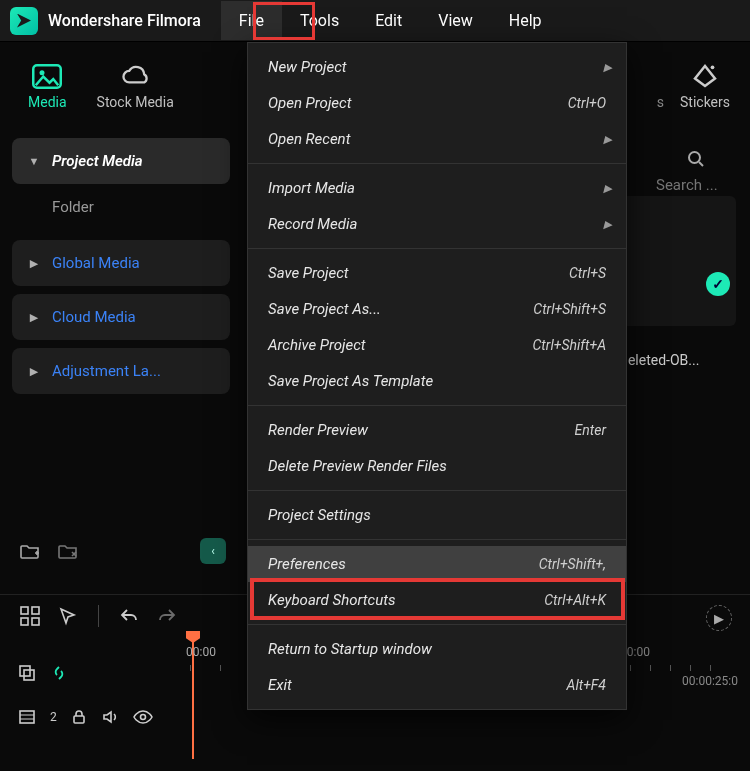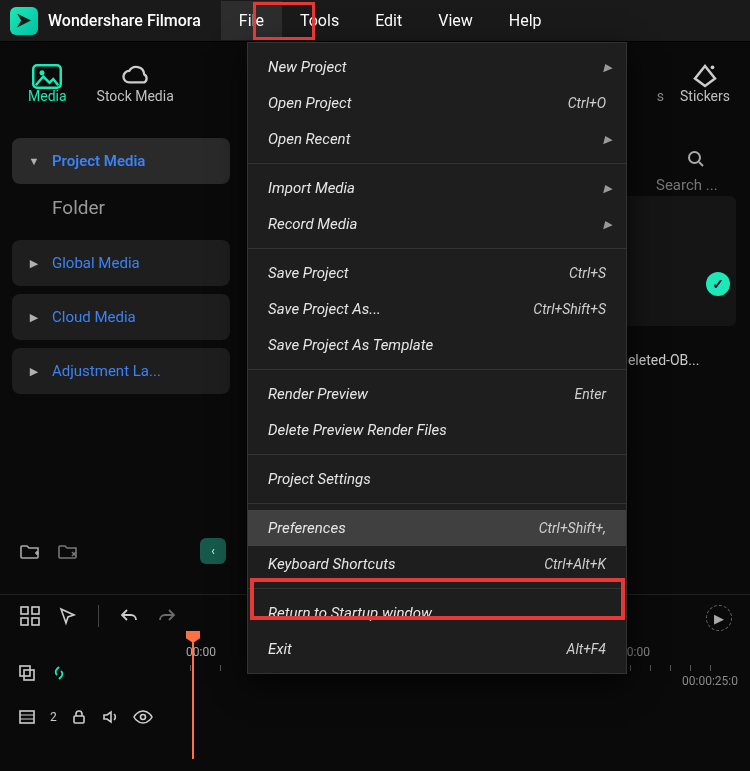--- a/index.html
+++ b/index.html
@@ -6,32 +6,32 @@
   body { background: #0a0a0a; width: 750px; height: 771px; overflow: hidden; position: relative; color: #e0e0e0; }
   .titlebar { height: 42px; display: flex; align-items: center; background: #1a1a1a; border-bottom: 1px solid #000; }
   .logo { width: 28px; height: 28px; margin: 0 10px; background: linear-gradient(135deg,#1de9b6,#00bfa5); border-radius: 6px; position: relative; }
   .logo::before { content:""; position:absolute; left:7px; top:7px; width:14px; height:14px; background:#1a1a1a; clip-path: polygon(0 0,100% 50%,0 100%,30% 50%); }
   .app-title { color:#fff; font-size:16px; font-weight:500; }
   .menubar { display:flex; margin-left: 20px; gap: 0; justify-content: space-between; }
   .menu-item { padding: 10px 18px; color:#fff; font-size:16px; cursor:pointer; }
   .menu-item-active { background:#2d2d2d; }
   .hl-file { position:absolute; left:253px; top:2px; width:62px; height:38px; border:3px solid #e53935; pointer-events:none; z-index:20; }
   .tabs { display:flex; padding: 18px 14px 6px 14px; gap: 2px; background:#0a0a0a; }
-  .tab { display:flex; flex-direction:column; align-items:center; padding:4px 14px 8px 14px; cursor:pointer;justify-content:center; }
+  .tab { display:flex; flex-direction:column; align-items:center; gap:6px; padding:4px 14px 8px 14px; cursor:pointer;justify-content:center; }
   .tab-icon { width:30px; height:24px; display:flex; align-items:center; justify-content:center; }
   .tab-label { font-size:14px; color:#c0c0c0; }
   .tab-active .tab-label { color:#1de9b6; }
   .sidebar { position:absolute; left:12px; top:138px; width:218px; }
   .side-item { height:46px; display:flex; align-items:center; padding:0 14px; border-radius:8px; margin-bottom:8px; cursor:pointer; }
   .side-caret { width:16px; text-align:center; color:#b0b0b0; font-size:11px; margin-right:10px; }
   .side-item.active { background:#2a2a2a; }
-  .side-item.active .side-label { color:#3b82f6; font-weight:600; }
+  .side-item.active .side-label { color:#ffffff; font-weight:600;font-style:italic; }
   .side-item.dim { background:#1e1e1e; }
   .side-label { font-size:15px; color:#3b82f6; }
-  .side-folder { padding-left:40px; color:#999; font-size:19px; margin:6px 0 18px 0; height:30px; display:flex; align-items:center; }
+  .side-folder { padding-left:40px; color:#999; font-size:15px; margin:6px 0 18px 0; height:30px; display:flex; align-items:center; }
   .bottom-icons { position:absolute; left:20px; top:538px; width:206px; display:flex; align-items:center; gap:18px; }
   .bi { color:#888; font-size:16px; }
   .bi-back { margin-left:auto; width:26px; height:26px; border-radius:6px; background:#155a4a; display:flex; align-items:center; justify-content:center; color:#bfe; font-size:12px; }
   .timeline { position:absolute; left:0; top:594px; right:0; height:177px; background:#0a0a0a; border-top:1px solid #222; }
   .tl-tools { display:flex; align-items:center; gap:18px; padding:10px 20px; color:#ccc; }
   .tl-tools .sep { width:1px; height:22px; background:#444; margin:0 2px; }
   .tl-tools svg { width:20px; height:20px; }
   .tl-gear { position:absolute; right:18px; top:10px; width:26px; height:26px; border:1px dashed #666; border-radius:50%; display:flex; align-items:center; justify-content:center; color:#aaa; font-size:13px; }
   .tl-rows { position:absolute; left:0; top:50px; right:0; }
   .tl-row { height:44px; display:flex; align-items:center; gap:14px; padding-left:18px; color:#bbb; }
@@ -182,20 +182,24 @@
   <div class="dd-sep"></div>
   <div class="dd-item">
       <span>Save Project</span>
       <span class="dd-short">Ctrl+S</span>
     </div>
   <div class="dd-item">
       <span>Save Project As...</span>
       <span class="dd-short">Ctrl+Shift+S</span>
     </div>
   <div class="dd-item">
+      <span>Archive Project</span>
+      <span class="dd-short">Ctrl+Shift+A</span>
+    </div>
+  <div class="dd-item">
       <span>Save Project As Template</span>
     </div>
   <div class="dd-sep"></div>
   <div class="dd-item">
       <span>Render Preview</span>
       <span class="dd-short">Enter</span>
     </div>
   <div class="dd-item">
       <span>Delete Preview Render Files</span>
     </div>

